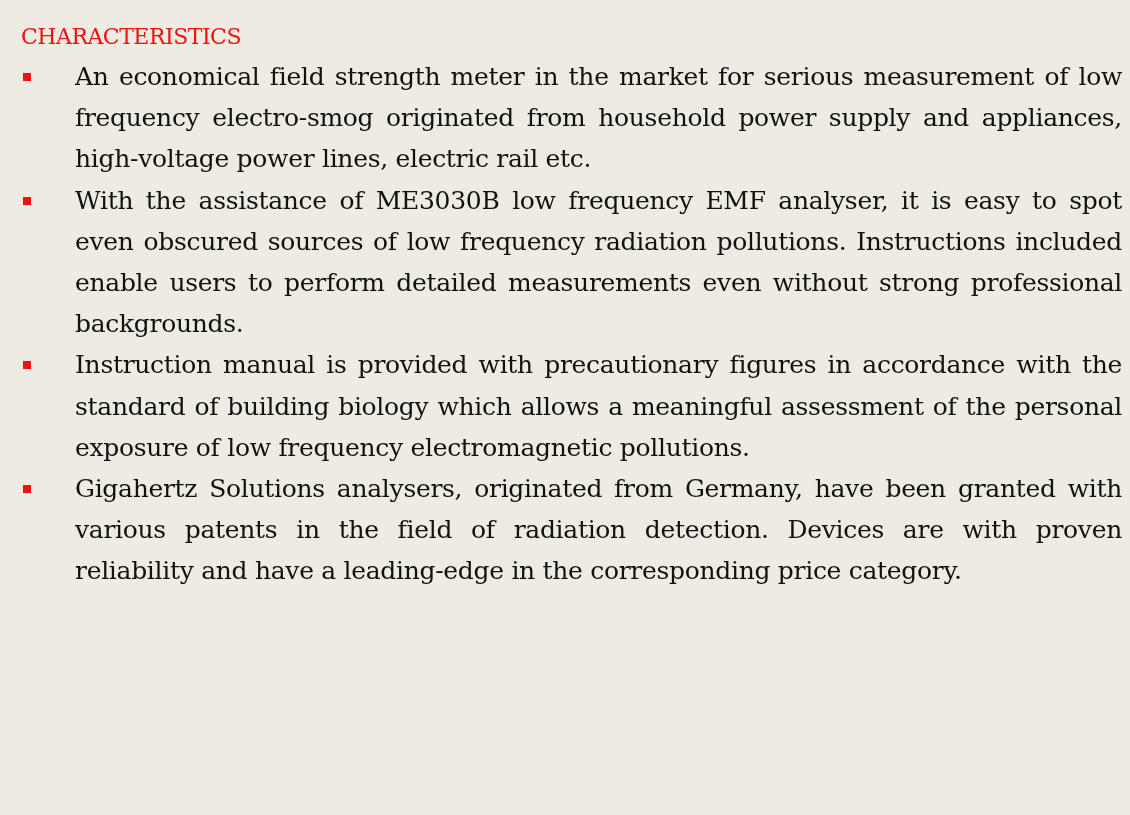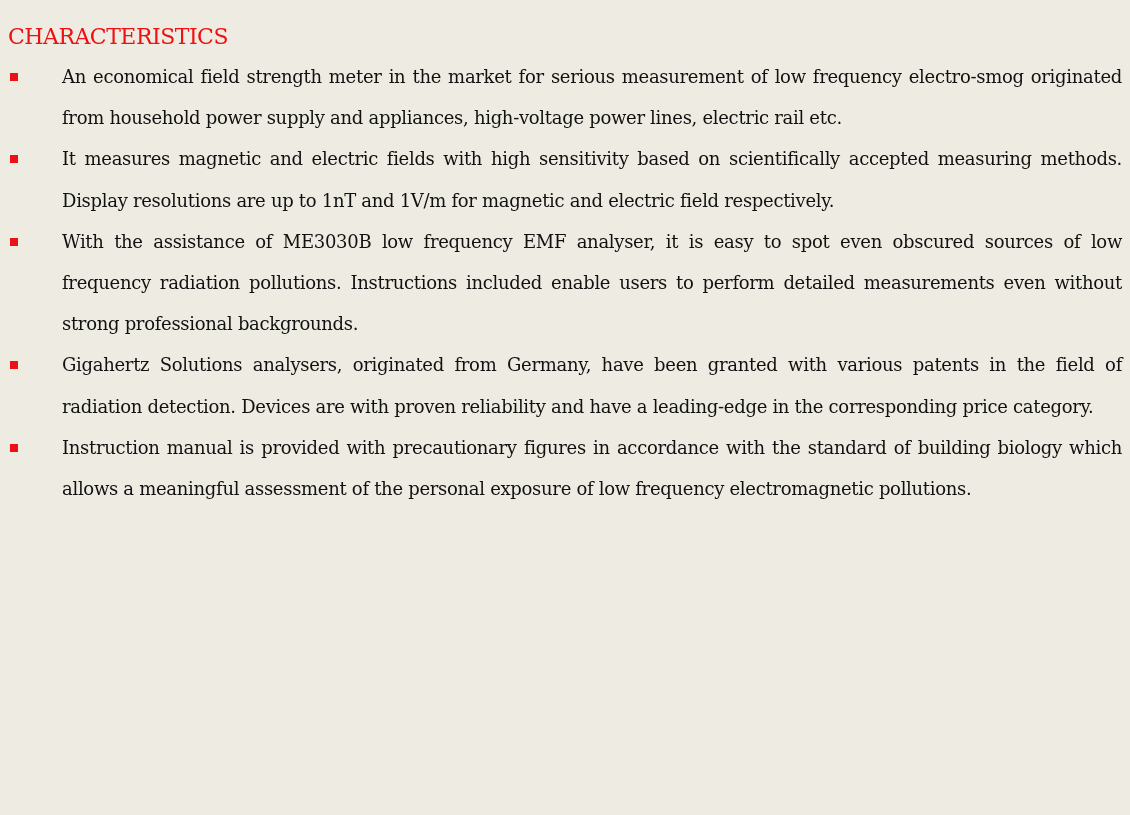--- a/index.html
+++ b/index.html
@@ -2,41 +2,40 @@
 <html><head>
 <meta charset="utf-8">
 <style>
   html, body { margin: 0; padding: 0; }
   body {
     width: 1130px; height: 815px; overflow: hidden;
     background: #eeece2;
     font-family: "DejaVu Serif", "Liberation Serif", serif;
     color: #111;
   }
-  .doc { position: relative; padding: 22px 8px 0 8px; }
+  .doc { position: relative; padding: 22px 8px 0 8px; margin-left: 13px; }
   .heading {
     color: #ee1111; font-size: 22px; font-weight: normal;
     letter-spacing: -0.5px; margin: 0 0 4px 0; line-height: 30px;
   }
   ul.items { list-style: none; margin: 0; padding: 0; }
   li.item {
     position: relative; padding-left: 54px; padding-right: 0;
-    font-size: 18px; line-height: 41.2px; text-align: justify;
+    font-size: 25px; line-height: 41.2px; text-align: justify;
     letter-spacing: -0.3px;
   }
   .bullet {
     position: absolute; left: 2px; top: 17px;
     width: 8px; height: 8px; background: #ee1111;
   }
 </style>
 </head>
 <body>
 
 <div class="doc">
   <h2 class="heading">CHARACTERISTICS</h2>
   <ul class="items">
     <li class="item"><span class="bullet"></span><span>An economical field strength meter in the market for serious measurement of low frequency electro-smog originated from household power supply and appliances, high-voltage power lines, electric rail etc.</span></li>
-    <li class="item"><span class="bullet"></span><span>It measures magnetic and electric fields with high sensitivity based on scientifically accepted measuring methods. Display resolutions are up to 1nT and 1V/m for magnetic and electric field respectively.</span></li>
     <li class="item"><span class="bullet"></span><span>With the assistance of ME3030B low frequency EMF analyser, it is easy to spot even obscured sources of low frequency radiation pollutions. Instructions included enable users to perform detailed measurements even without strong professional backgrounds.</span></li>
+    <li class="item"><span class="bullet"></span><span>Instruction manual is provided with precautionary figures in accordance with the standard of building biology which allows a meaningful assessment of the personal exposure of low frequency electromagnetic pollutions.</span></li>
     <li class="item"><span class="bullet"></span><span>Gigahertz Solutions analysers, originated from Germany, have been granted with various patents in the field of radiation detection. Devices are with proven reliability and have a leading-edge in the corresponding price category.</span></li>
-    <li class="item"><span class="bullet"></span><span>Instruction manual is provided with precautionary figures in accordance with the standard of building biology which allows a meaningful assessment of the personal exposure of low frequency electromagnetic pollutions.</span></li>
   </ul>
 </div>
 
 </body></html>

